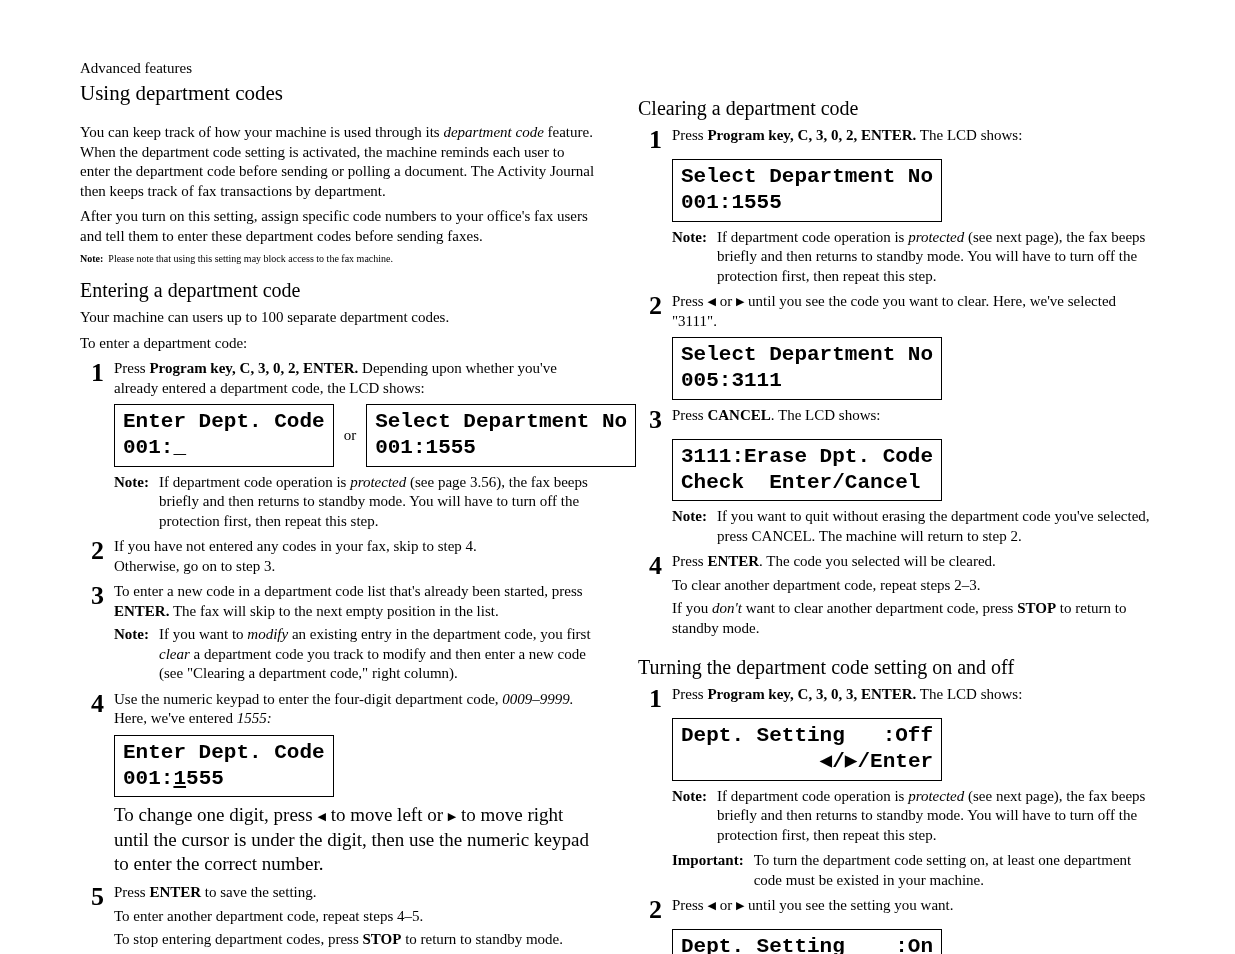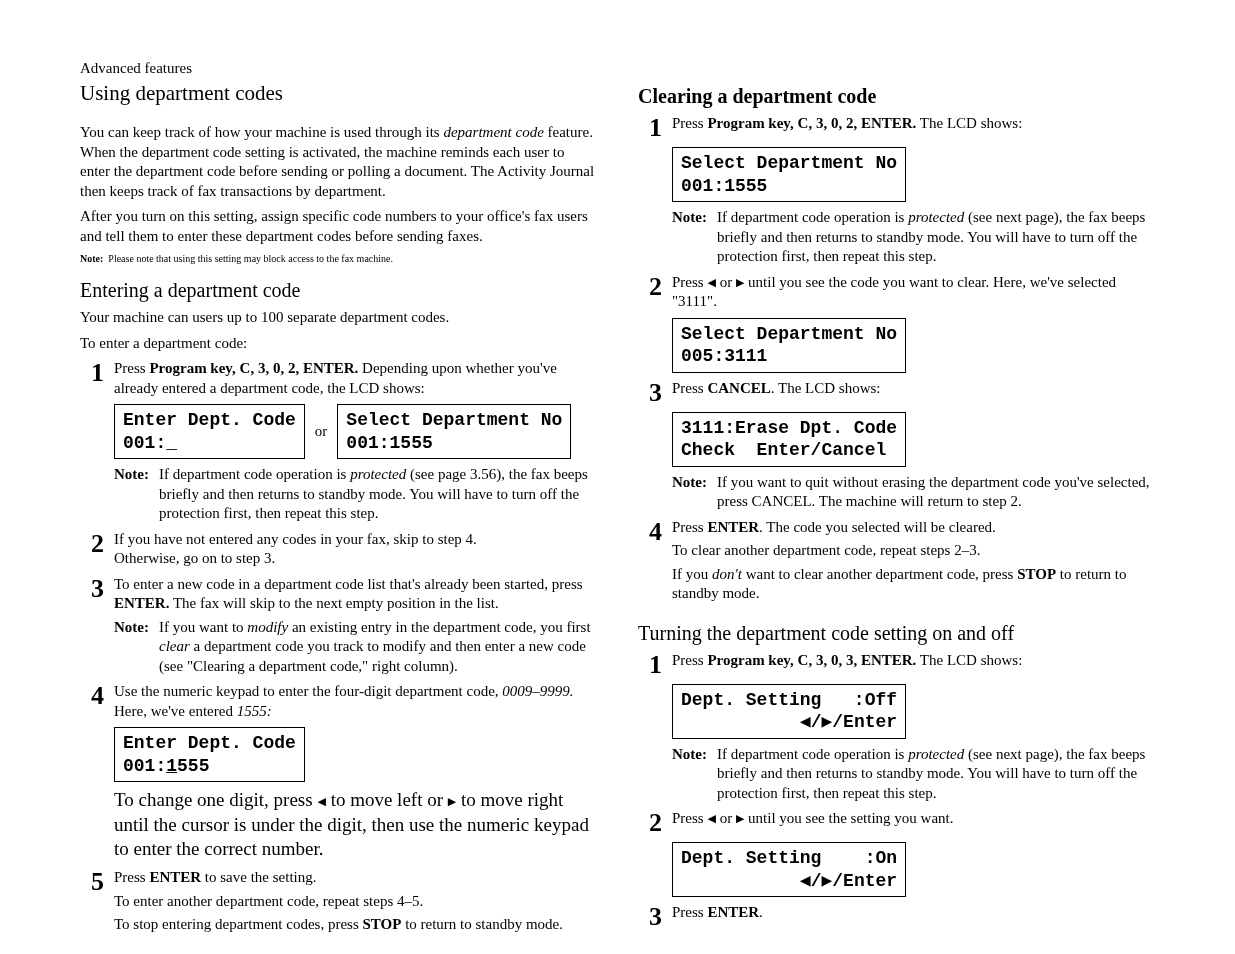--- a/index.html
+++ b/index.html
@@ -69,21 +69,21 @@
     line-height: 1.3;
     font-size: 15px;
   }
   .step-body p { margin: 0 0 4px 0; }
   .lcd-row { display: flex; align-items: center; gap: 10px; margin: 6px 0 6px 34px; }
   .lcd-row .or { font-size: 15px; }
   .lcd {
     border: 1.5px solid #000;
     padding: 4px 8px;
     font-family: "Courier New", monospace;
-    font-size: 18px;
+    font-size: 21px;
     font-weight: bold;
     white-space: pre;
     line-height: 1.25;
     display: inline-block;
   }
   .subnote {
     margin: 4px 0 6px 34px;
     font-size: 15px;
     line-height: 1.3;
     display: flex;
@@ -194,21 +194,21 @@
           <div class="step-body">
             <p><span>Press </span><b><span class="smallcaps">ENTER</span></b><span> to save the setting.</span></p>
             <p>To enter another department code, repeat steps 4–5.</p>
             <p><span>To stop entering department codes, press </span><b><span class="smallcaps">STOP</span></b><span> to return to standby mode.</span></p>
           </div>
         </div>
       </div>
     </div>
 
     <div class="col">
-      <h2 style="margin-top:4px;font-weight:bold;">Clearing a department code</h2>
+      <h2 style="margin-top:16px;">Clearing a department code</h2>
 
       <div class="steps">
 
         <div class="step">
           <div class="step-num">1</div>
           <div class="step-body">
             <span>Press </span><b><span>Program key, </span><span class="smallcaps">C</span><span>, 3, 0, 2, </span><span class="smallcaps">ENTER.</span></b><span> The </span><span class="smallcaps">LCD</span><span> shows:</span>
           </div>
         </div>
         <div class="lcd-row">
@@ -273,20 +273,24 @@
         <div class="lcd-row">
           <div class="lcd">Dept. Setting   :Off
            ◀/▶/Enter</div>
         </div>
         <div class="subnote">
           <span class="lbl">Note:</span>
           <span class="txt">
             <span>If department code operation is </span><em>protected</em><span> (see next page), the fax beeps briefly and then returns to standby mode. You will have to turn off the protection first, then repeat this step.</span>
           </span>
         </div>
+        <div class="subnote">
+          <span class="lbl">Important:</span>
+          <span class="txt">To turn the department code setting on, at least one department code must be existed in your machine.</span>
+        </div>
 
         <div class="step">
           <div class="step-num">2</div>
           <div class="step-body">
             <span>Press </span><span class="tri-left"></span><span> or </span><span class="tri-right"></span><span> until you see the setting you want.</span>
           </div>
         </div>
         <div class="lcd-row">
           <div class="lcd">Dept. Setting    :On
            ◀/▶/Enter</div>

